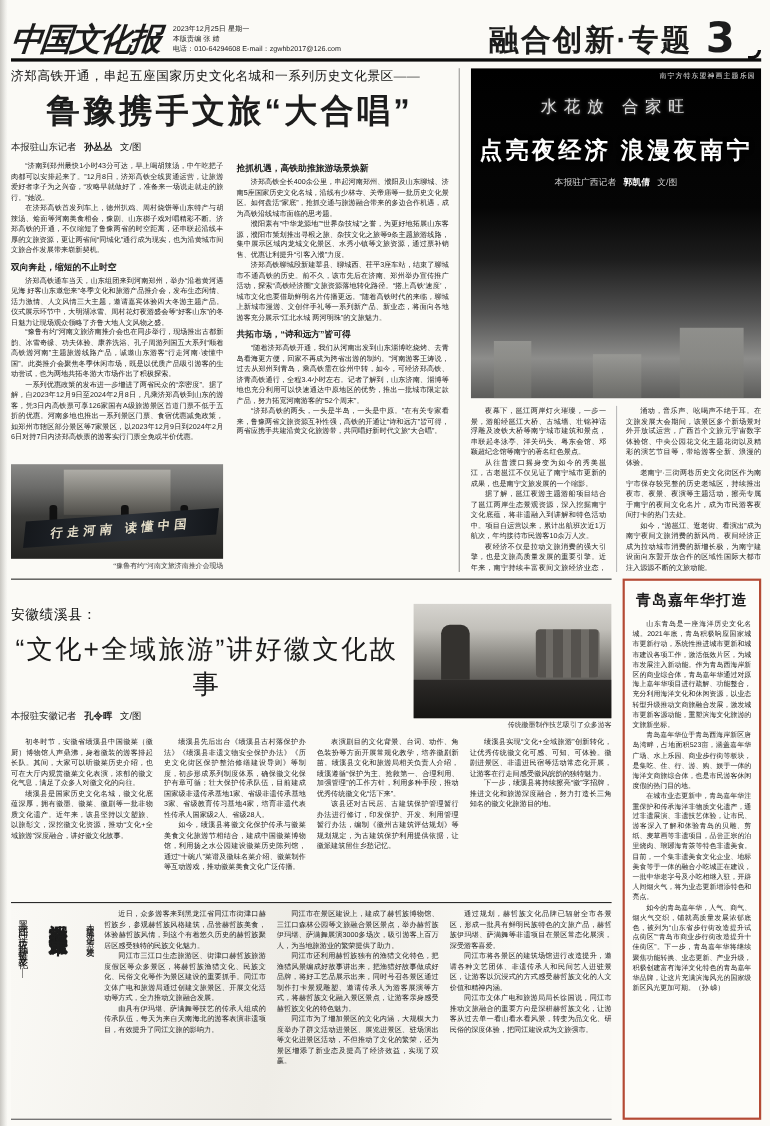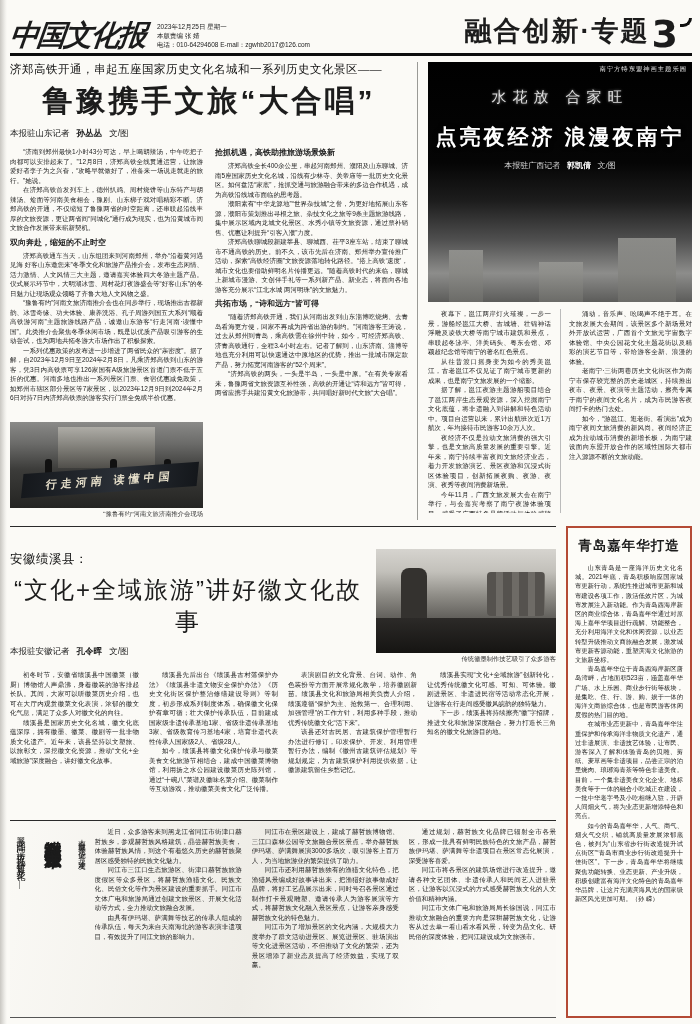--- a/index.html
+++ b/index.html
@@ -16,21 +16,21 @@
     background:linear-gradient(90deg,#c9c7c2,#efeeea 70%,#fbfaf6); z-index:5;
   }
   .page { position:absolute; left:10px; top:8px; width:682px; }
 
   
   .masthead { display:flex; align-items:flex-end; gap:12px; height:48px;
               border-bottom:3px solid #0d0d0d; padding-bottom:3px; }
   .logo { font-family:"DejaVu Serif",serif; font-weight:bold; font-style:italic;
           font-size:29px; line-height:1; letter-spacing:-2px; transform:skewX(-6deg); }
   .mast-info { font-size:6.5px; line-height:9px; color:#222; padding-bottom:1px; white-space:nowrap; }
-  .mast-right { margin-left:auto; display:flex; gap:2px; }
+  .mast-right { margin-left:auto; display:flex; align-items:flex-end; gap:12px; }
   .section-title { font-size:27px; font-weight:900; letter-spacing:2px; line-height:1; }
   .page-num { font-size:38px; font-weight:900; line-height:0.85; font-family:"DejaVu Sans",sans-serif; }
   .curl { width:12px; height:9px; border-right:3px solid #111; border-bottom:3px solid #111;
           border-bottom-right-radius:12px; margin-bottom:-4px; }
 
   
   .main { margin-top:6px; display:grid;
           grid-template-columns:408px 128px 1fr;
           grid-template-rows:458px 288px 198px;
           column-gap:10px; row-gap:6px; }
@@ -61,21 +61,21 @@
     background:linear-gradient(180deg,#8a8a88 0%,#6b6b69 25%,#3c3c3a 55%,#242422 100%); }
   .stage-backdrop { position:absolute; left:25%; top:6%; width:50%; height:48%;
     background:linear-gradient(180deg,#b9b7b0 0%,#7d7b74 60%,#55534e 100%); opacity:0.8; }
   .stage-banner { position:absolute; left:6%; right:3%; top:54%; height:24px;
     background:linear-gradient(90deg,#15181c,#2a2f36 55%,#14171b);
     transform:rotate(-4deg) skewX(-10deg); display:flex; align-items:center; justify-content:center;
     color:#e4ddc8; font-size:11px; letter-spacing:4px; font-family:"DejaVu Serif",serif; font-weight:bold; }
   .figure { position:absolute; bottom:34%; width:7px; height:20px; background:#111; border-radius:3px 3px 0 0; }
 
   
-  .night-photo { height:240px; position:relative; color:#fff; overflow:hidden;
+  .night-photo { height:300px; position:relative; color:#fff; overflow:hidden;
     background:linear-gradient(180deg,#000 0%,#050505 42%,#1d1d1d 58%,#4f4f4f 74%,#8d8d8b 88%,#5c5c5a 100%); }
   .credit-bar { text-align:right; font-size:6.3px; color:#e8e8e8; padding:3px 5px 0; letter-spacing:1px; }
   .slogan { text-align:center; margin-top:14px; font-size:15px; color:#ddd;
     font-family:"DejaVu Serif",serif; letter-spacing:6px; text-shadow:0 0 3px #888; }
   .night-headline { text-align:center; font-size:21px; font-weight:700; letter-spacing:3px; margin-top:16px;
     text-shadow:0 0 5px #000; }
   .night-byline { text-align:center; font-size:8px; color:#d5d5d5; margin-top:9px; }
   .night-byline b { color:#fff; }
   .bldg { position:absolute; bottom:0; background:linear-gradient(180deg,#9a9a96,#6f6f6b); opacity:.8; }
   .b1 { left:8%; width:34px; height:52px; } .b2 { right:6%; width:58px; height:64px; }

